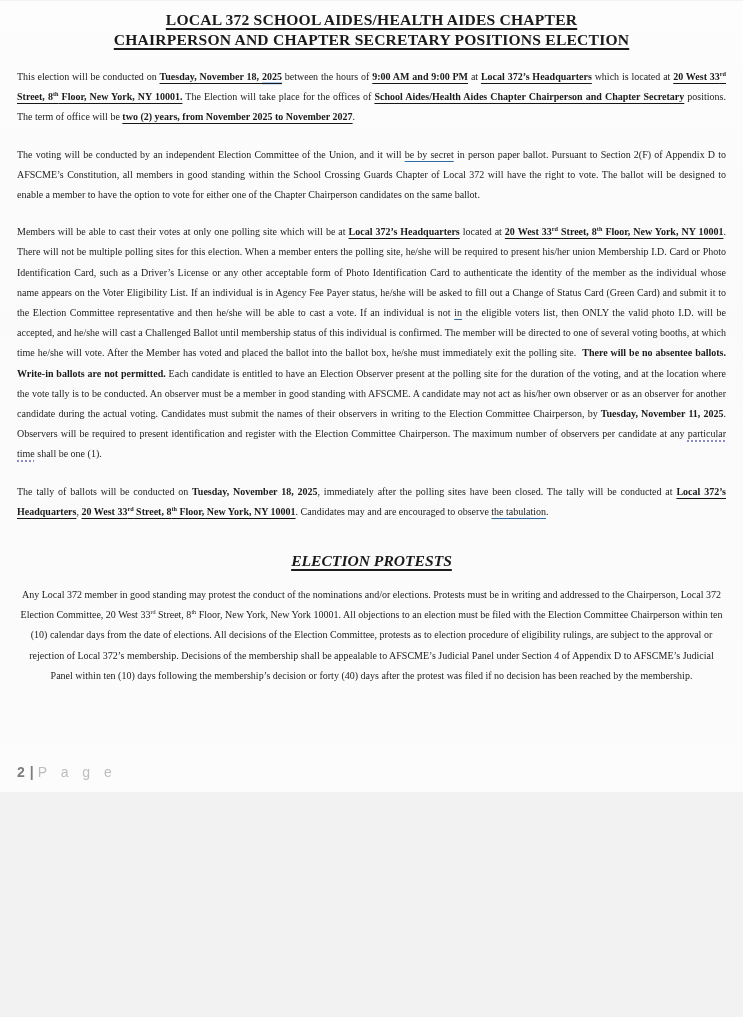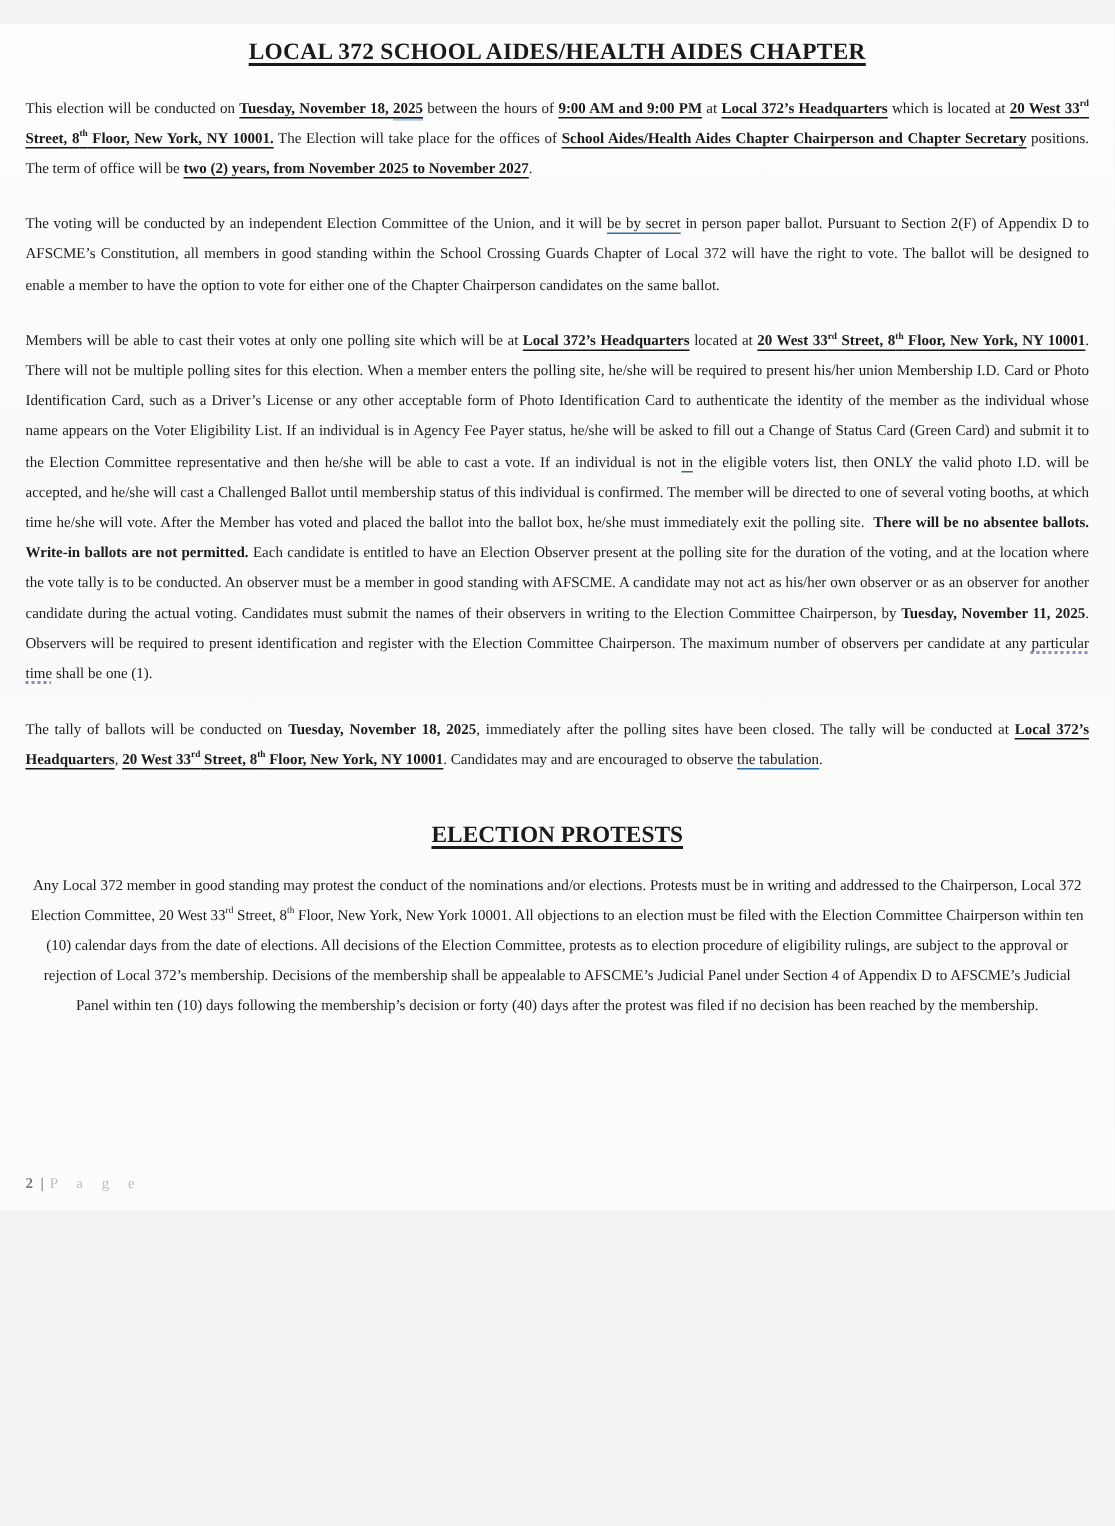--- a/index.html
+++ b/index.html
@@ -4,21 +4,21 @@
 <style>
   html, body { margin: 0; padding: 0; }
   body {
     width: 743px; height: 1017px;
     background: #f2f2f2;
     font-family: "Liberation Serif", "DejaVu Serif", serif;
   }
   .page {
     position: relative;
     width: 743px; height: 791px;
-    margin: 16px auto;
+    margin: 1px auto;
     background: linear-gradient(180deg, #fdfdfd 0%, #fafafa 40%, #fcfcfc 100%);
     color: #1b1b1b;
     overflow: hidden;
     box-sizing: border-box;
     padding: 7px 17px 0 17px;
   }
   .title-block { text-align: center; margin: 2px 0 18px 0; }
   .title-line {
     font-weight: bold;
     font-size: 15.6px;
@@ -40,20 +40,21 @@
   .section-heading {
     text-align: center;
     font-weight: bold;
     font-size: 15.6px;
     margin: 30px 0 15px 0;
   }
   .section-heading > span {
     text-decoration: underline;
     text-decoration-thickness: 1.6px;
     text-underline-offset: 2.5px;
+    font-style: italic;
   }
   
   .b { font-weight: bold; }
   .u {
     text-decoration: underline;
     text-decoration-thickness: 1.4px;
     text-underline-offset: 2.5px;
     text-decoration-color: #161616;
   }
   .ub {
@@ -70,35 +71,36 @@
   }
   .sq { box-shadow: 0 2.5px 0 #aecde9; }
   .sup-run {
     vertical-align: super;
     font-size: 0.62em;
     line-height: 0;
   }
   .footer {
     position: absolute;
     left: 17px; bottom: 12px;
-    font-family: Liberation Serif, serif;
-    font-size: 10px;
+    font-family: Liberation Sans, sans-serif;
+    font-size: 14px;
     color: #8c8c8c;
   }
   .footer .num { font-weight: bold; color: #7e7e7e; }
   .footer .sep { font-weight: bold; color: #7e7e7e; margin: 0 4px 0 5px; }
   .footer .lbl { color: #bdbdbd; letter-spacing: 5px; }
 </style>
 </head>
 <body>
 
 <div class="page">
 
   <div class="title-block">
     <div class="title-line"><span>LOCAL 372 SCHOOL AIDES/HEALTH AIDES CHAPTER</span></div>
+    <div class="title-line"><span>CHAIRPERSON AND CHAPTER SECRETARY POSITIONS ELECTION</span></div>
   </div>
 
   <p class="para"><span>This election will be conducted on </span><span class="b u">Tuesday, November 18, </span><span class="b u sq">2025</span><span> between the hours of </span><span class="b u">9:00 AM and 9:00 PM</span><span> at </span><span class="b u">Local 372’s Headquarters</span><span> which is located at </span><span class="b u">20 West 33</span><span class="b u"><span class="sup-run">rd</span></span><span class="b u"> Street, 8</span><span class="b u"><span class="sup-run">th</span></span><span class="b u"> Floor, New York, NY 10001.</span><span> The Election will take place for the offices of </span><span class="b u">School Aides/Health Aides Chapter Chairperson and Chapter Secretary</span><span> positions. The term of office will be </span><span class="b u">two (2) years, from November 2025 to November 2027</span><span>.</span></p>
 
   <p class="para"><span>The voting will be conducted by an independent Election Committee of the Union, and it will </span><span class="ub">be by secret</span><span> in person paper ballot. Pursuant to Section 2(F) of Appendix D to AFSCME’s Constitution, all members in good standing within the School Crossing Guards Chapter of Local 372 will have the right to vote. The ballot will be designed to enable a member to have the option to vote for either one of the Chapter Chairperson candidates on the same ballot.</span></p>
 
   <p class="para"><span>Members will be able to cast their votes at only one polling site which will be at </span><span class="b u">Local 372’s Headquarters</span><span> located at </span><span class="b u">20 West 33</span><span class="b u"><span class="sup-run">rd</span></span><span class="b u"> Street, 8</span><span class="b u"><span class="sup-run">th</span></span><span class="b u"> Floor, New York, NY 10001</span><span>. There will not be multiple polling sites for this election. When a member enters the polling site, he/she will be required to present his/her union Membership I.D. Card or Photo Identification Card, such as a Driver’s License or any other acceptable form of Photo Identification Card to authenticate the identity of the member as the individual whose name appears on the Voter Eligibility List. If an individual is in Agency Fee Payer status, he/she will be asked to fill out a Change of Status Card (Green Card) and submit it to the Election Committee representative and then he/she will be able to cast a vote. If an individual is not </span><span class="ub">in</span><span> the eligible voters list, then ONLY the valid photo I.D. will be accepted, and he/she will cast a Challenged Ballot until membership status of this individual is confirmed. The member will be directed to one of several voting booths, at which time he/she will vote. After the Member has voted and placed the ballot into the ballot box, he/she must immediately exit the polling site.&nbsp; </span><span class="b">There will be no absentee ballots. Write-in ballots are not permitted.</span><span> Each candidate is entitled to have an Election Observer present at the polling site for the duration of the voting, and at the location where the vote tally is to be conducted. An observer must be a member in good standing with AFSCME. A candidate may not act as his/her own observer or as an observer for another candidate during the actual voting. Candidates must submit the names of their observers in writing to the Election Committee Chairperson, by </span><span class="b">Tuesday, November 11, 2025</span><span>. Observers will be required to present identification and register with the Election Committee Chairperson. The maximum number of observers per candidate at any </span><span class="ud">particular time</span><span> shall be one (1).</span></p>
 
   <p class="para"><span>The tally of ballots will be conducted on </span><span class="b">Tuesday, November 18, 2025</span><span>, immediately after the polling sites have been closed. The tally will be conducted at </span><span class="b u">Local 372’s Headquarters</span><span>, </span><span class="b u">20 West 33</span><span class="b u"><span class="sup-run">rd</span></span><span class="b u"> Street, 8</span><span class="b u"><span class="sup-run">th</span></span><span class="b u"> Floor, New York, NY 10001</span><span>. Candidates may and are encouraged to observe </span><span class="ub">the tabulation</span><span>.</span></p>
 

